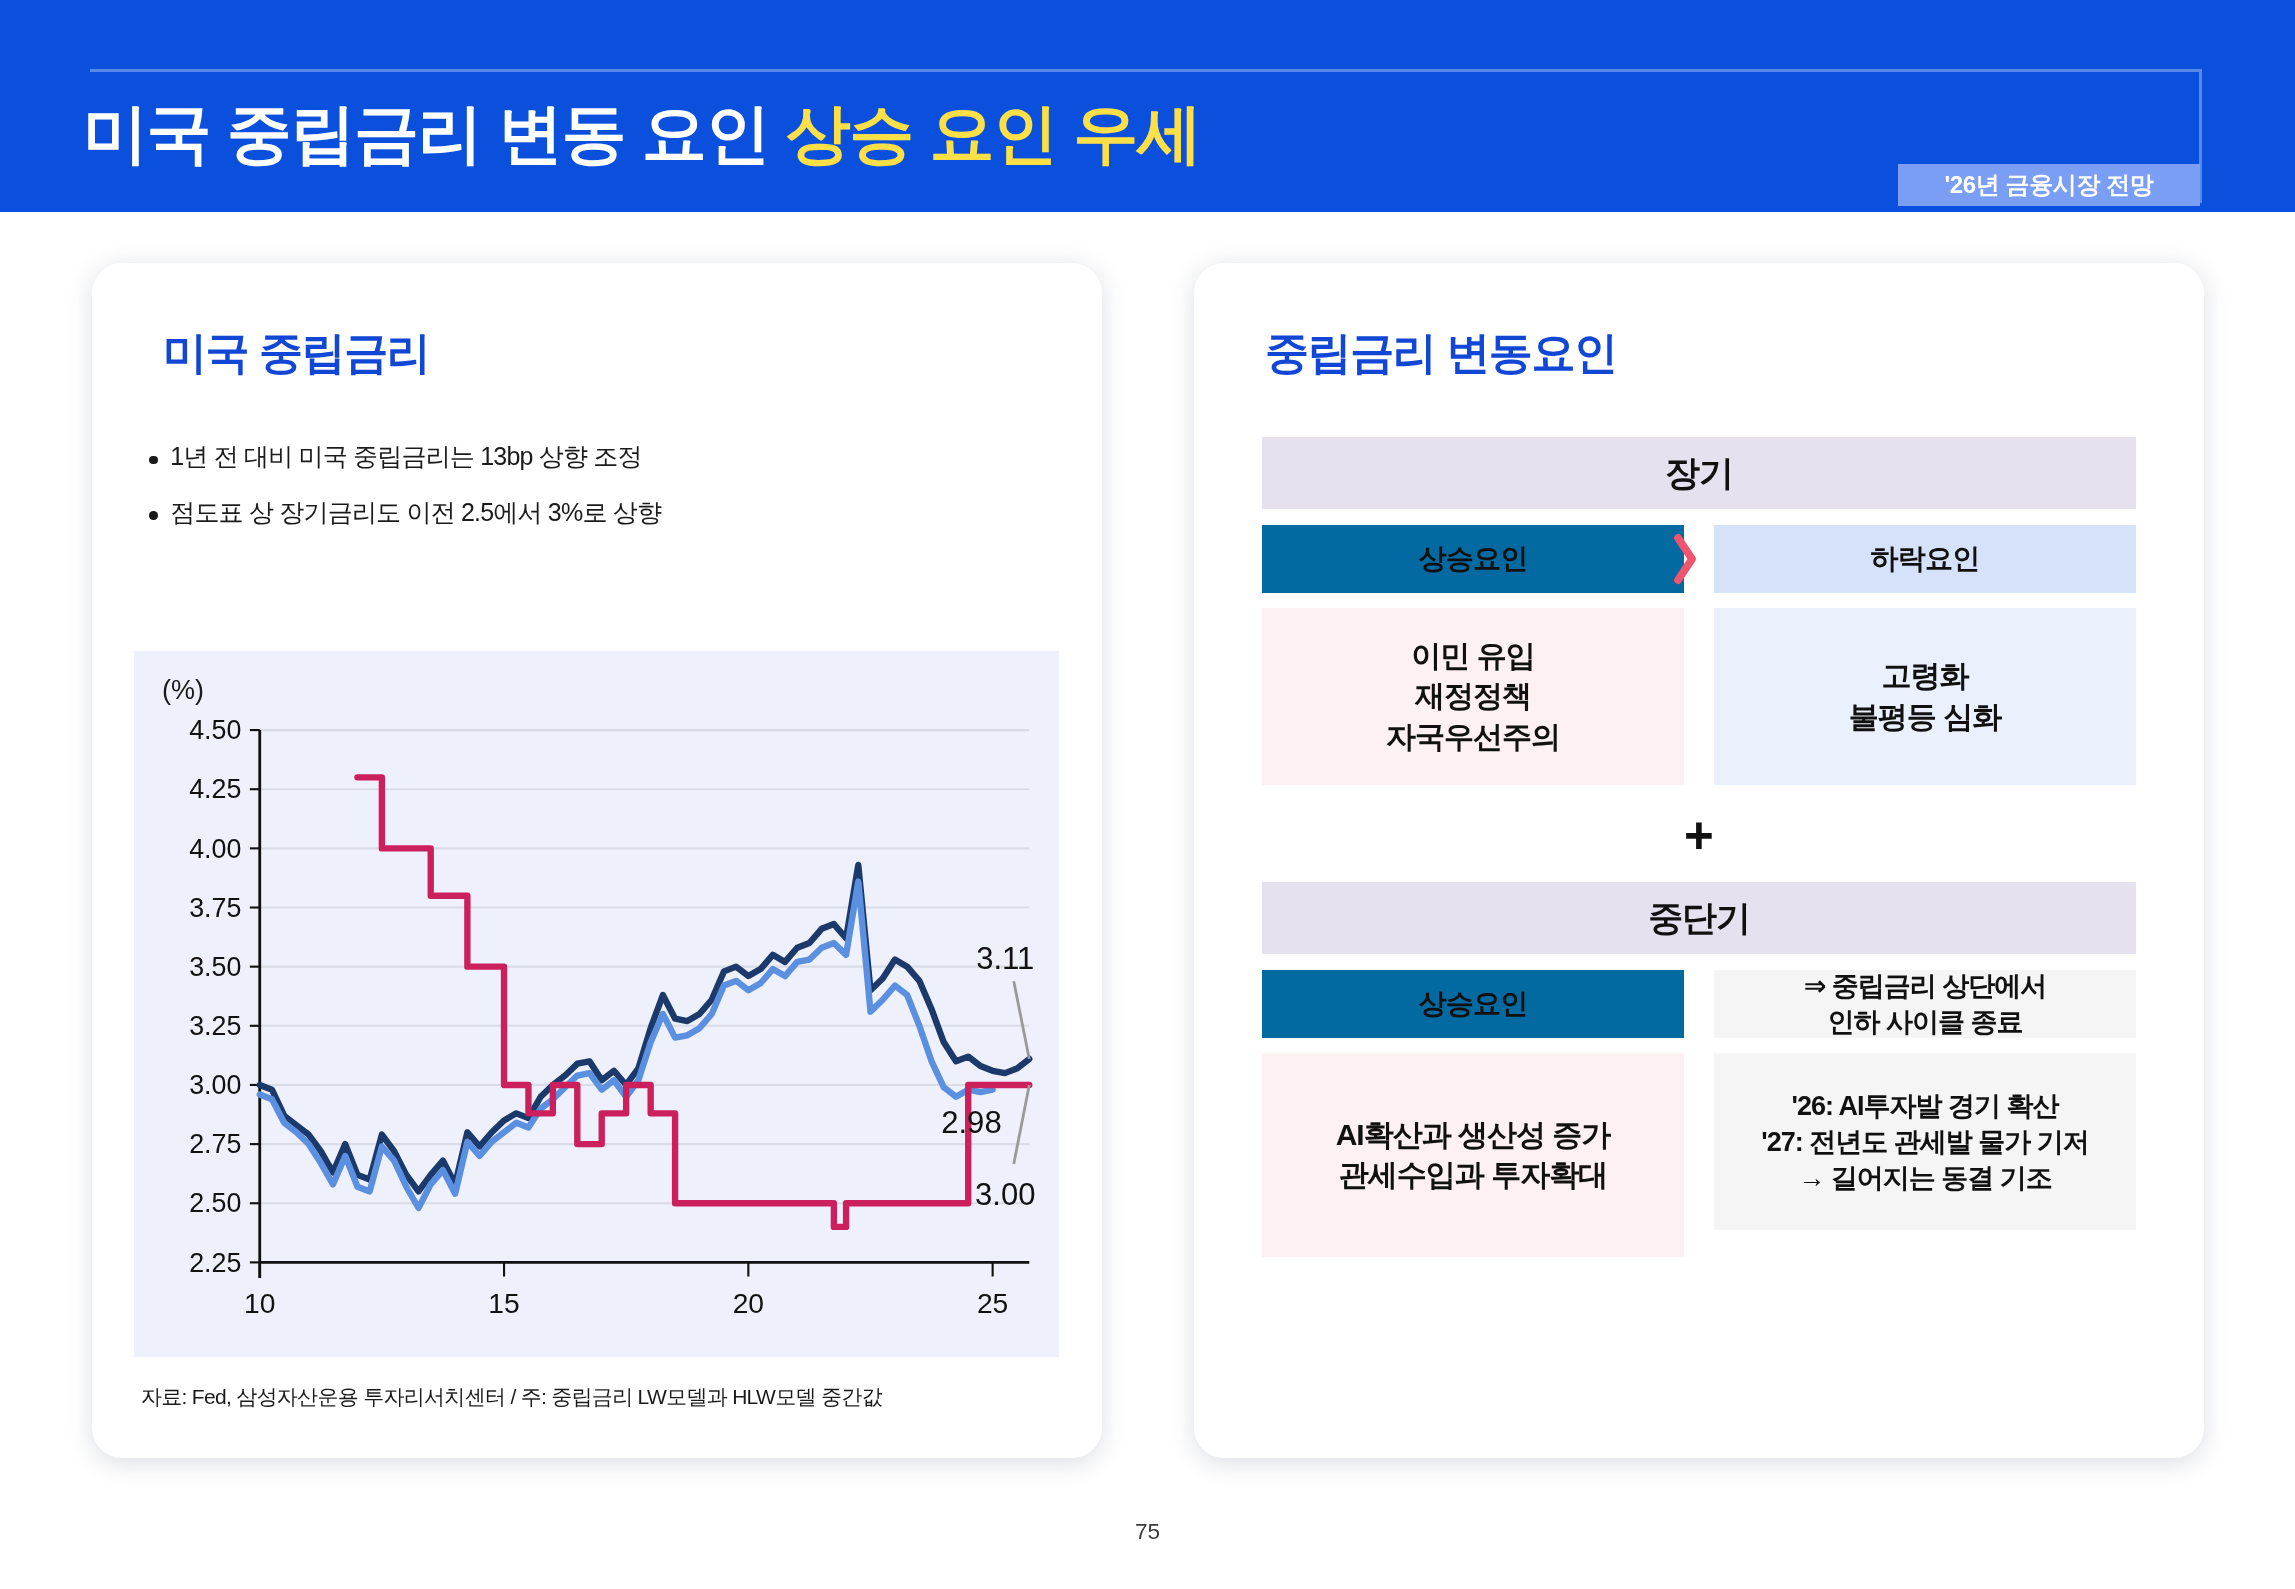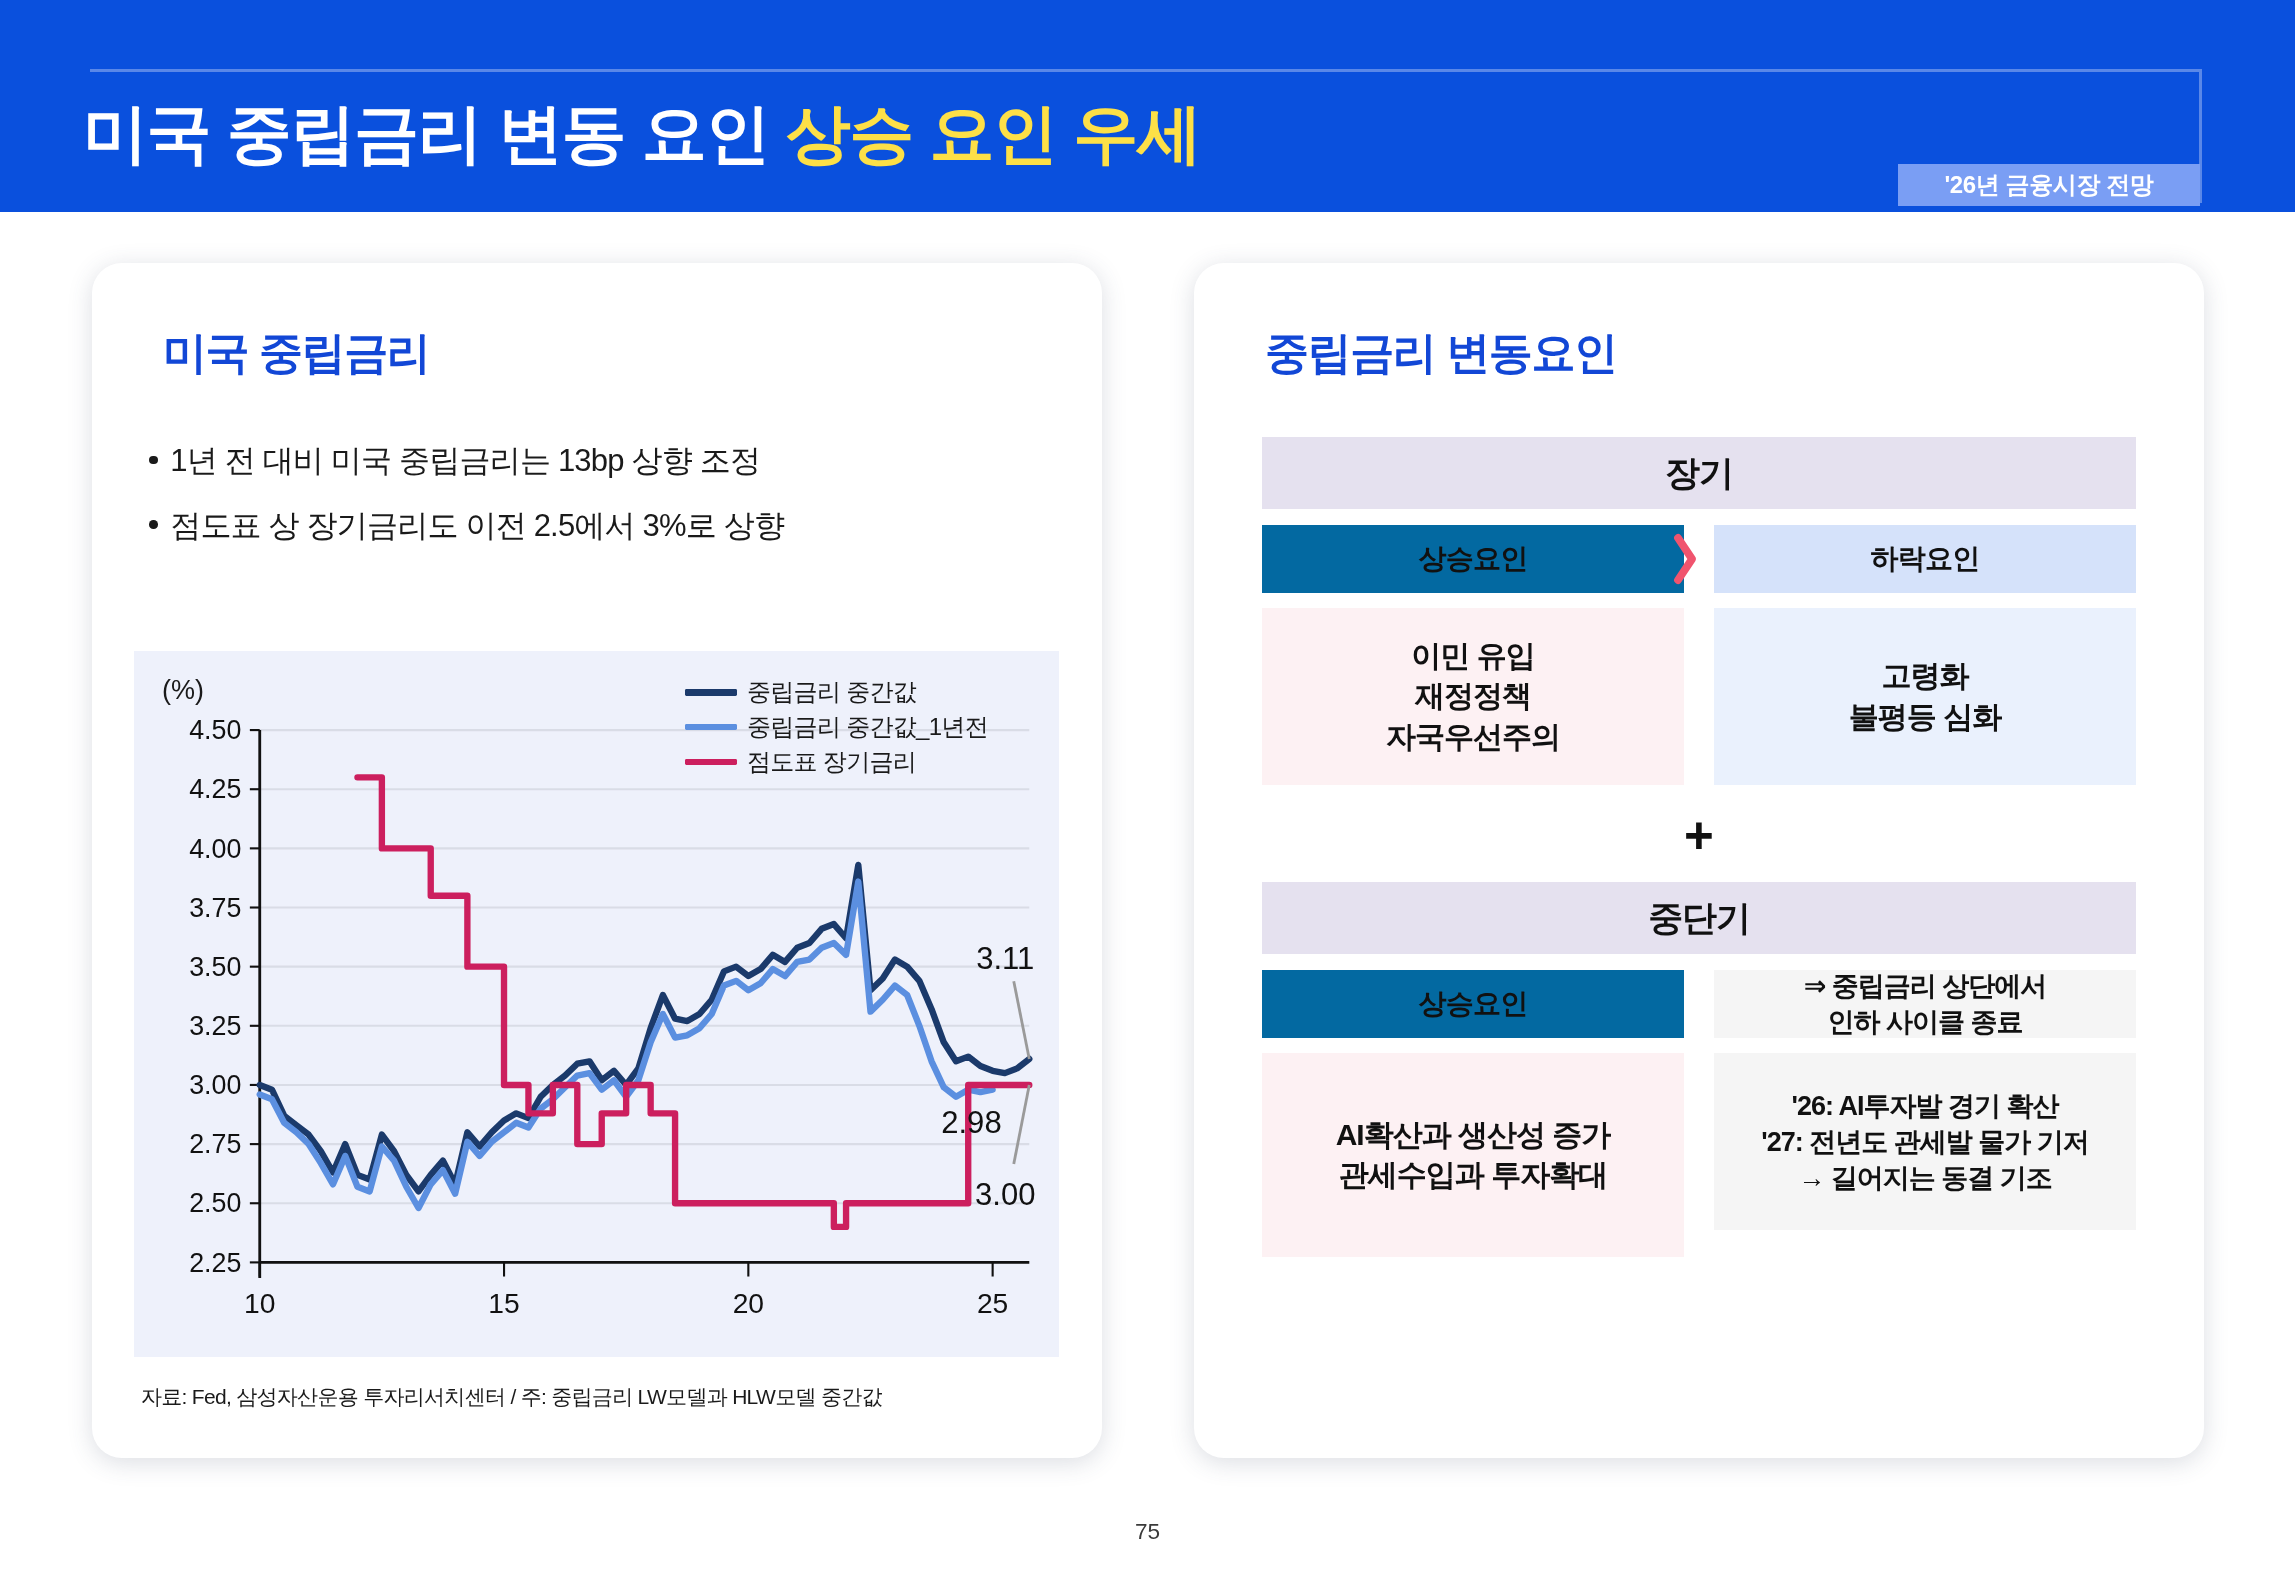--- a/index.html
+++ b/index.html
@@ -54,21 +54,21 @@
   .card-title {
     position:absolute; font-size:44px; font-weight:bold; color:#1247d6;
     letter-spacing:-1.4px; white-space:nowrap;
   }
   #title-left  { left:71px; top:61px; }
   #title-right { left:71px; top:61px; }
 
   .bullets { position:absolute; left:57px; top:177px; width:911px; }
   .bullet {
     display:flex; align-items:flex-start; gap:12.7px;
-    font-size:31px; color:#1a1a1a; letter-spacing:-0.8px; margin-bottom:22.6px;
+    font-size:25px; color:#1a1a1a; letter-spacing:-0.8px; margin-bottom:22.6px;
     white-space:nowrap;
   }
   .bullet .dot {
     display:inline-block; width:8.5px; height:8.5px; border-radius:50%;
     background:#1a1a1a; margin-top:15.5px; flex:0 0 auto;
   }
 
   
   .chart-wrap {
     position:absolute; left:42px; top:388px; width:925px; height:706px;
@@ -200,34 +200,20 @@
           <text x="1216.095238095238" y="938" text-anchor="middle" font-size="40" fill="#111" font-family="&quot;Liberation Sans&quot;, sans-serif">25</text>
           <polyline points="178.0,614.7 195.3,621.4 212.6,658.2 229.9,671.6 247.2,685.0 264.5,708.5 281.8,738.7 299.1,698.4 316.4,742.0 333.7,748.7 351.0,685.0 368.3,708.5 385.6,742.0 402.9,765.5 420.2,742.0 437.5,721.9 454.8,755.4 472.1,681.7 489.4,701.8 506.7,681.7 524.0,664.9 541.3,654.9 558.6,661.6 575.9,631.4 593.2,614.7 610.5,601.3 627.8,584.5 645.1,581.2 662.4,608.0 679.7,594.6 697.0,614.7 714.3,591.2 731.7,534.2 749.0,487.3 766.3,520.8 783.6,524.2 800.9,514.1 818.2,494.0 835.5,453.8 852.8,447.1 870.1,460.5 887.4,450.5 904.7,430.4 922.0,440.4 939.3,420.3 956.6,413.6 973.9,393.5 991.2,386.8 1008.5,406.9 1025.8,303.0 1043.1,480.6 1060.4,463.9 1077.7,437.1 1095.0,447.1 1112.3,467.2 1129.6,507.4 1146.9,554.3 1164.2,581.2 1181.5,574.5 1198.8,587.9 1216.1,594.6 1233.4,597.9 1250.7,591.2 1268.0,577.8" fill="none" stroke="#1b3a6b" stroke-width="9" stroke-linejoin="round" stroke-linecap="round"></polyline>
           <polyline points="178.0,628.1 195.3,634.8 212.6,668.3 229.9,681.7 247.2,698.4 264.5,725.3 281.8,755.4 299.1,715.2 316.4,758.8 333.7,765.5 351.0,701.8 368.3,721.9 385.6,758.8 402.9,788.9 420.2,755.4 437.5,735.3 454.8,768.8 472.1,695.1 489.4,715.2 506.7,695.1 524.0,681.7 541.3,668.3 558.6,675.0 575.9,648.2 593.2,634.8 610.5,618.0 627.8,601.3 645.1,597.9 662.4,621.4 679.7,608.0 697.0,631.4 714.3,608.0 731.7,554.3 749.0,514.1 766.3,547.6 783.6,544.3 800.9,534.2 818.2,514.1 835.5,473.9 852.8,467.2 870.1,480.6 887.4,470.6 904.7,450.5 922.0,460.5 939.3,440.4 956.6,437.1 973.9,420.3 991.2,413.6 1008.5,430.4 1025.8,326.5 1043.1,510.8 1060.4,494.0 1077.7,473.9 1095.0,487.3 1112.3,530.9 1129.6,581.2 1146.9,618.0 1164.2,631.4 1181.5,621.4 1198.8,624.7 1216.1,621.4" fill="none" stroke="#5b8fe0" stroke-width="9" stroke-linejoin="round" stroke-linecap="round"></polyline>
           <polyline points="316.4,179.0 351.0,179.0 351.0,279.6 420.2,279.6 420.2,346.6 472.1,346.6 472.1,447.1 524.0,447.1 524.0,614.7 558.6,614.7 558.6,654.9 593.2,654.9 593.2,614.7 627.8,614.7 627.8,698.4 662.4,698.4 662.4,654.9 697.0,654.9 697.0,614.7 731.7,614.7 731.7,654.9 766.3,654.9 766.3,782.2 800.9,782.2 800.9,782.2 835.5,782.2 835.5,782.2 991.2,782.2 991.2,815.7 1008.5,815.7 1008.5,782.2 1112.3,782.2 1112.3,782.2 1181.5,782.2 1181.5,614.7 1268.0,614.7" fill="none" stroke="#cc1f5e" stroke-width="9" stroke-linejoin="round" stroke-linecap="round"></polyline>
           <line x1="1268" y1="577.8044444444445" x2="1246" y2="467.80444444444447" stroke="#9a9a9a" stroke-width="4"></line>
           <text x="1234" y="449.80444444444447" text-anchor="middle" font-size="44" fill="#111" font-family="&quot;Liberation Sans&quot;, sans-serif">3.11</text>
           <text x="1186.095238095238" y="683.3688888888889" text-anchor="middle" font-size="44" fill="#111" font-family="&quot;Liberation Sans&quot;, sans-serif">2.98</text>
           <line x1="1268" y1="614.6666666666667" x2="1246" y2="726.6666666666667" stroke="#9a9a9a" stroke-width="4"></line>
           <text x="1234" y="784.6666666666667" text-anchor="middle" font-size="44" fill="#111" font-family="&quot;Liberation Sans&quot;, sans-serif">3.00</text>
         </svg>
-      <div class="legend">
-        <div class="legend-row">
-          <span class="legend-swatch" style="background:#1b3a6b"></span>
-          <span class="legend-label">중립금리 중간값</span>
-        </div>
-        <div class="legend-row">
-          <span class="legend-swatch" style="background:#5b8fe0"></span>
-          <span class="legend-label">중립금리 중간값_1년전</span>
-        </div>
-        <div class="legend-row">
-          <span class="legend-swatch" style="background:#cc1f5e"></span>
-          <span class="legend-label">점도표 장기금리</span>
-        </div>
-      </div>
     </div>
 
     <div class="source">자료: Fed, 삼성자산운용 투자리서치센터 / 주: 중립금리  LW모델과 HLW모델 중간값</div>
   </div>
 
   <div class="card" id="card-right">
     <div class="card-title" id="title-right">중립금리 변동요인</div>
 
     <div class="flow">
 

